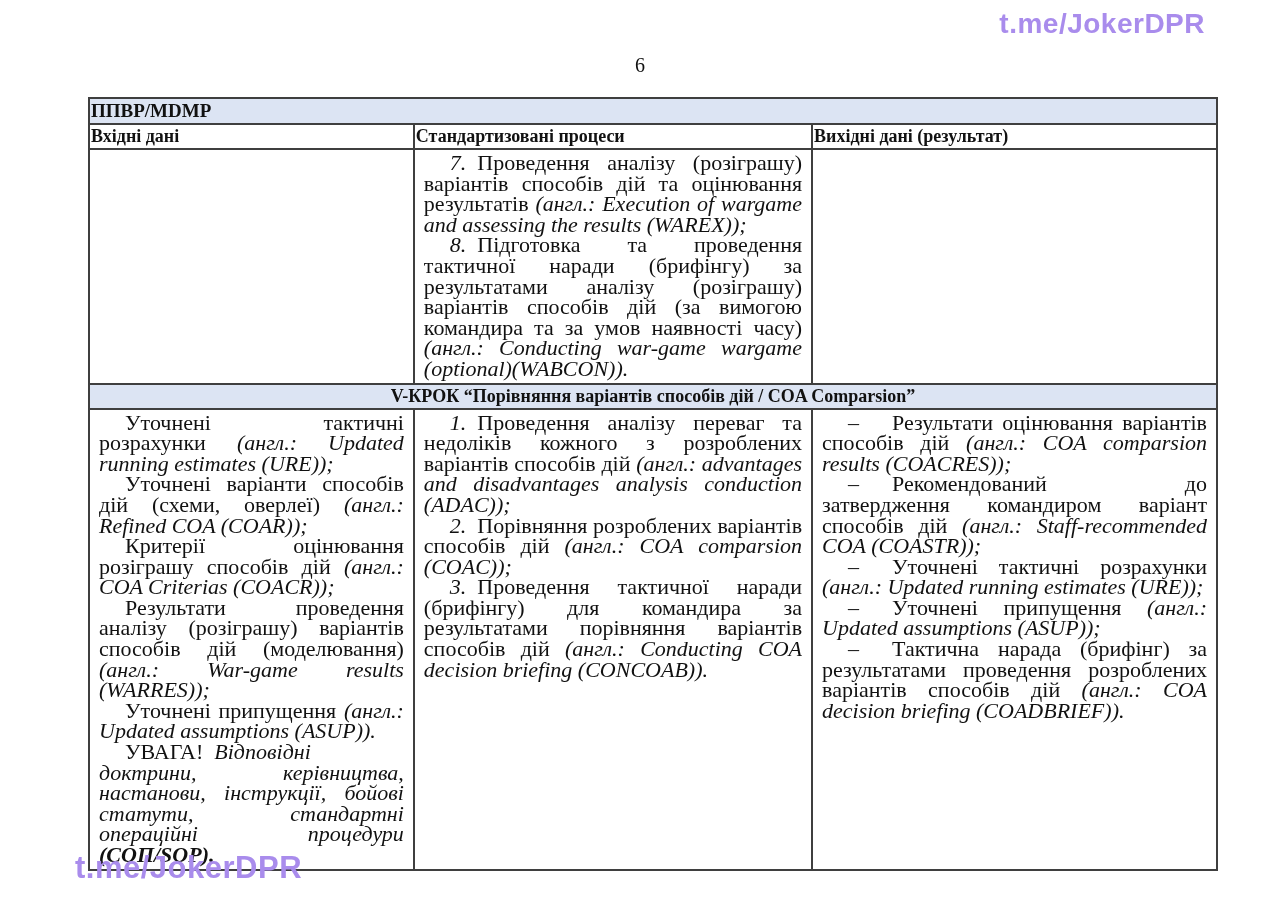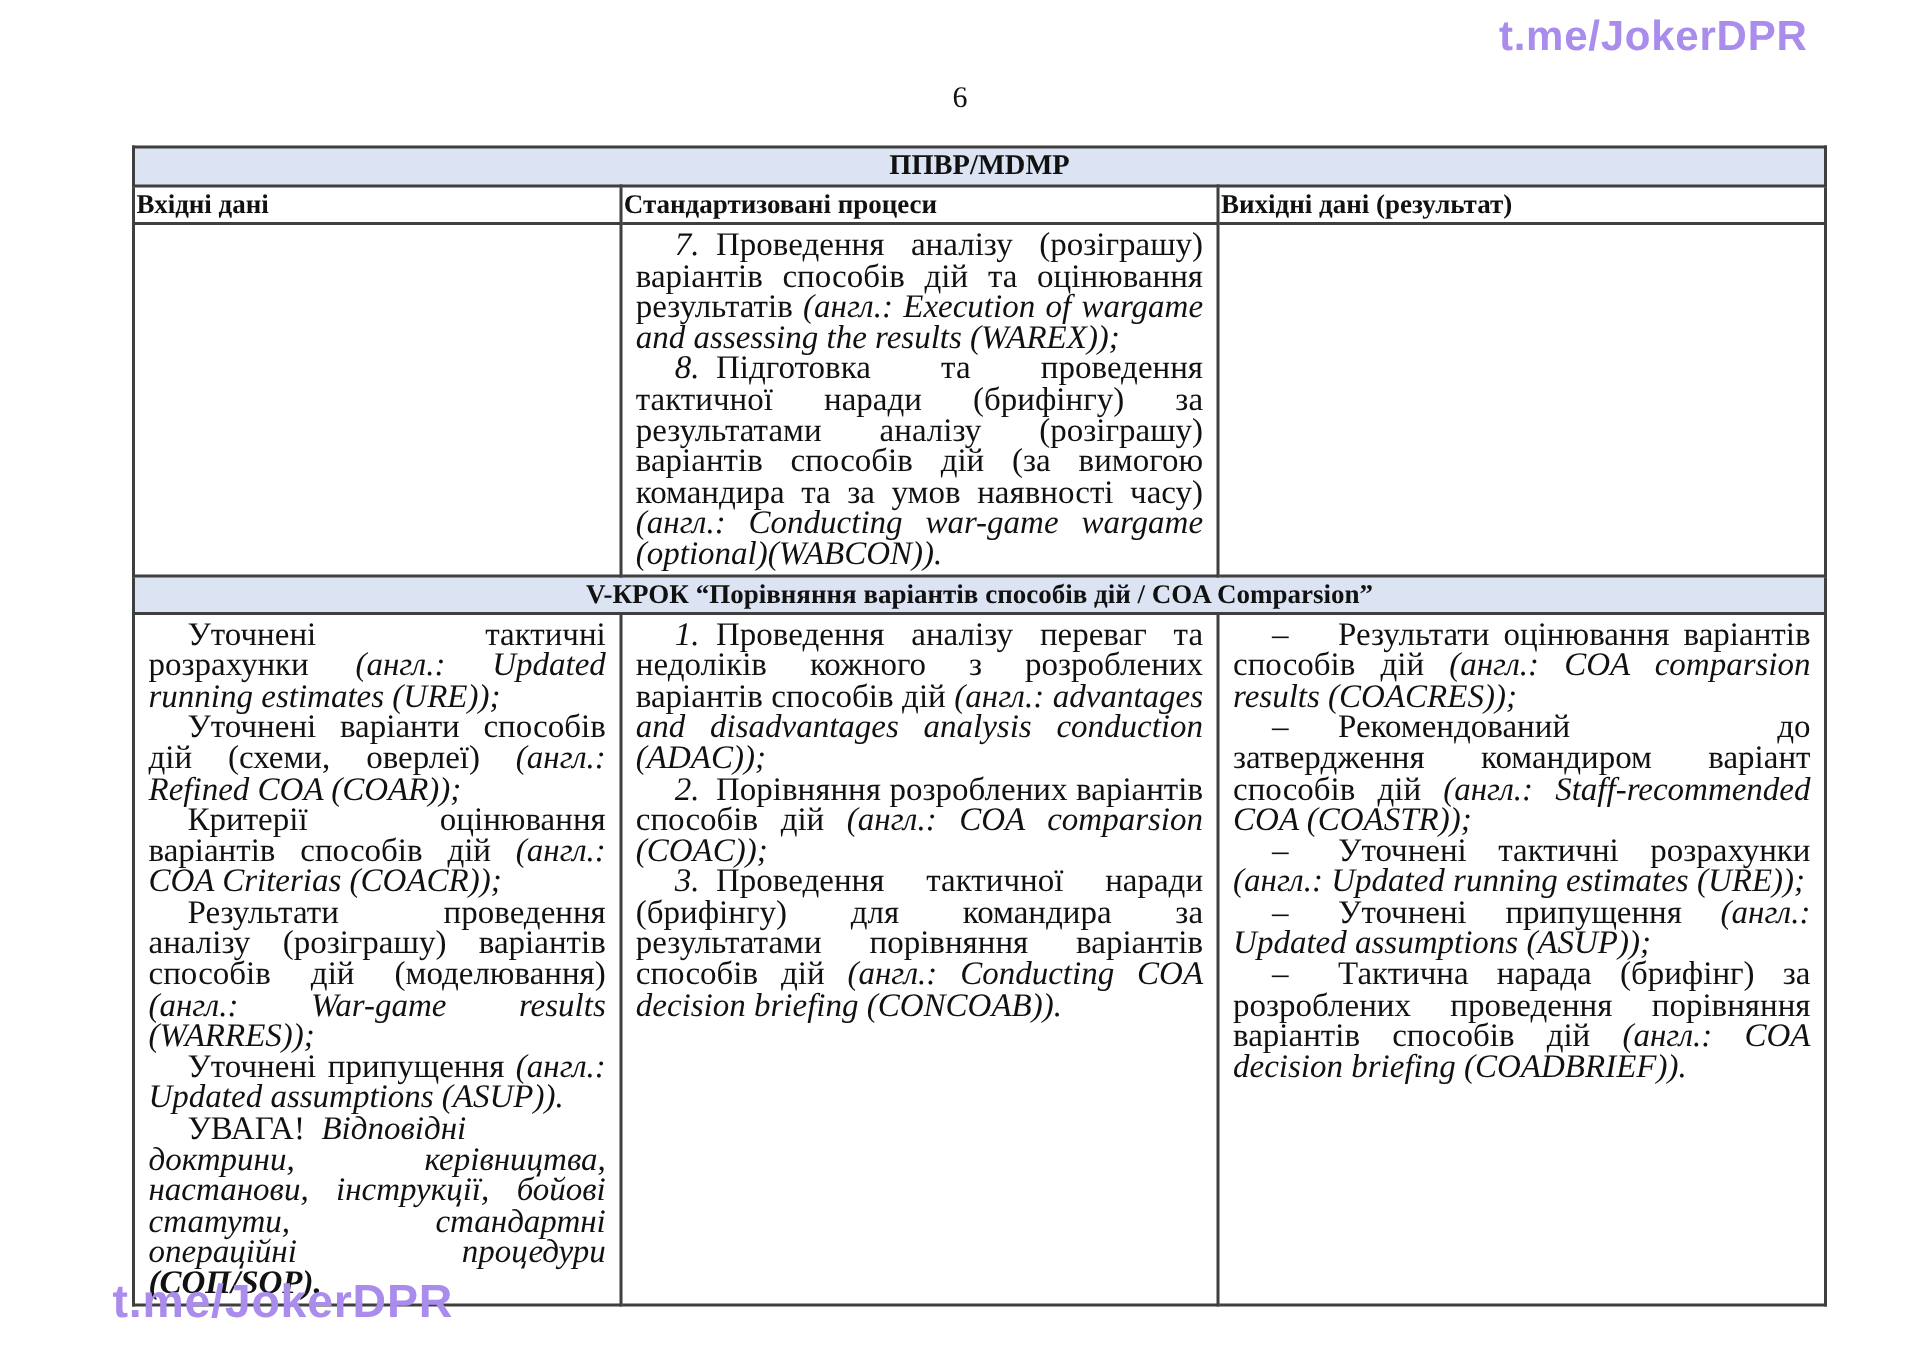--- a/index.html
+++ b/index.html
@@ -20,21 +20,21 @@
   .watermark.bottom{left:75px;top:850px;font-size:31px;}
   .page-number{
     position:absolute;top:54px;left:0;width:1280px;
     text-align:center;font-size:20px;
   }
   .table-wrap{position:absolute;left:88px;top:97px;width:1130px;}
   table{border-collapse:collapse;width:100%;table-layout:fixed;}
   td{border:2px solid #3f3f3f;vertical-align:top;padding:3px 9px;}
   tr.title-row td{
     background:var(--hdr-bg,#dce4f3);
-    text-align:center;font-weight:bold;font-size:19px;
+    text-align:left;font-weight:bold;font-size:19px;
     height:22px;padding:1px;vertical-align:middle;
   }
   tr.colhead-row td{
     text-align:left;font-weight:bold;font-size:18px;
     height:20px;padding:1px;vertical-align:middle;
   }
   tr.section-row td{
     background:var(--hdr-bg,#dce4f3);
     text-align:center;font-weight:bold;font-size:18px;
     height:20px;padding:1px;vertical-align:middle;
@@ -81,35 +81,35 @@
           </td>
         <td></td>
       </tr>
       <tr class="section-row">
         <td colspan="3">V-КРОК “Порівняння варіантів способів дій / COA Comparsion”</td>
       </tr>
       <tr class="body-row-2">
         <td>
             <p class="para"><span class="s-n">Уточнені тактичні розрахунки </span><span class="s-i">(англ.: Updated running estimates (URE));</span></p>
             <p class="para"><span class="s-n">Уточнені варіанти способів дій (схеми, оверлеї) </span><span class="s-i">(англ.: Refined COA (COAR));</span></p>
-            <p class="para"><span class="s-n">Критерії оцінювання варіантів способів дій </span><span class="s-i">(англ.: COA Criterias (COACR));</span></p>
+            <p class="para"><span class="s-n">Критерії оцінювання розіграшу способів дій </span><span class="s-i">(англ.: COA Criterias (COACR));</span></p>
             <p class="para"><span class="s-n">Результати проведення аналізу (розіграшу) варіантів способів дій (моделювання) </span><span class="s-i">(англ.: War-game results (WARRES));</span></p>
             <p class="para"><span class="s-n">Уточнені припущення </span><span class="s-i">(англ.: Updated assumptions (ASUP)).</span></p>
             <p class="para"><span class="s-b">УВАГА! </span><span class="s-i">Відповідні доктрини, керівництва, настанови, інструкції, бойові статути, стандартні операційні процедури </span><span class="s-bi">(СОП/SOP).</span></p>
           </td>
         <td>
             <p class="para"><span class="s-i">1. </span><span class="s-n">Проведення аналізу переваг та недоліків кожного з розроблених варіантів способів дій </span><span class="s-i">(англ.: advantages and disadvantages analysis conduction (ADAC));</span></p>
             <p class="para"><span class="s-i">2. </span><span class="s-n">Порівняння розроблених варіантів способів дій </span><span class="s-i">(англ.: COA comparsion (COAC));</span></p>
             <p class="para"><span class="s-i">3. </span><span class="s-n">Проведення тактичної наради (брифінгу) для командира за результатами порівняння варіантів способів дій </span><span class="s-i">(англ.: Conducting COA decision briefing (CONCOAB)).</span></p>
           </td>
         <td>
             <p class="para"><span class="s-n">–  </span><span class="s-n">Результати оцінювання варіантів способів дій </span><span class="s-i">(англ.: COA comparsion results (COACRES));</span></p>
             <p class="para"><span class="s-n">–  </span><span class="s-n">Рекомендований до затвердження командиром варіант способів дій </span><span class="s-i">(англ.: Staff-recommended COA (COASTR));</span></p>
             <p class="para"><span class="s-n">–  </span><span class="s-n">Уточнені тактичні розрахунки </span><span class="s-i">(англ.: Updated running estimates (URE));</span></p>
             <p class="para"><span class="s-n">–  </span><span class="s-n">Уточнені припущення </span><span class="s-i">(англ.: Updated assumptions (ASUP));</span></p>
-            <p class="para"><span class="s-n">–  </span><span class="s-n">Тактична нарада (брифінг) за розроблених проведення порівняння варіантів способів дій </span><span class="s-i">(англ.: COA decision briefing (COADBRIEF)).</span></p>
+            <p class="para"><span class="s-n">–  </span><span class="s-n">Тактична нарада (брифінг) за результатами проведення розроблених варіантів способів дій </span><span class="s-i">(англ.: COA decision briefing (COADBRIEF)).</span></p>
           </td>
       </tr>
     </tbody>
   </table>
 </div>
 
 <div class="watermark bottom">t.me/JokerDPR</div>
 
 </body></html>

